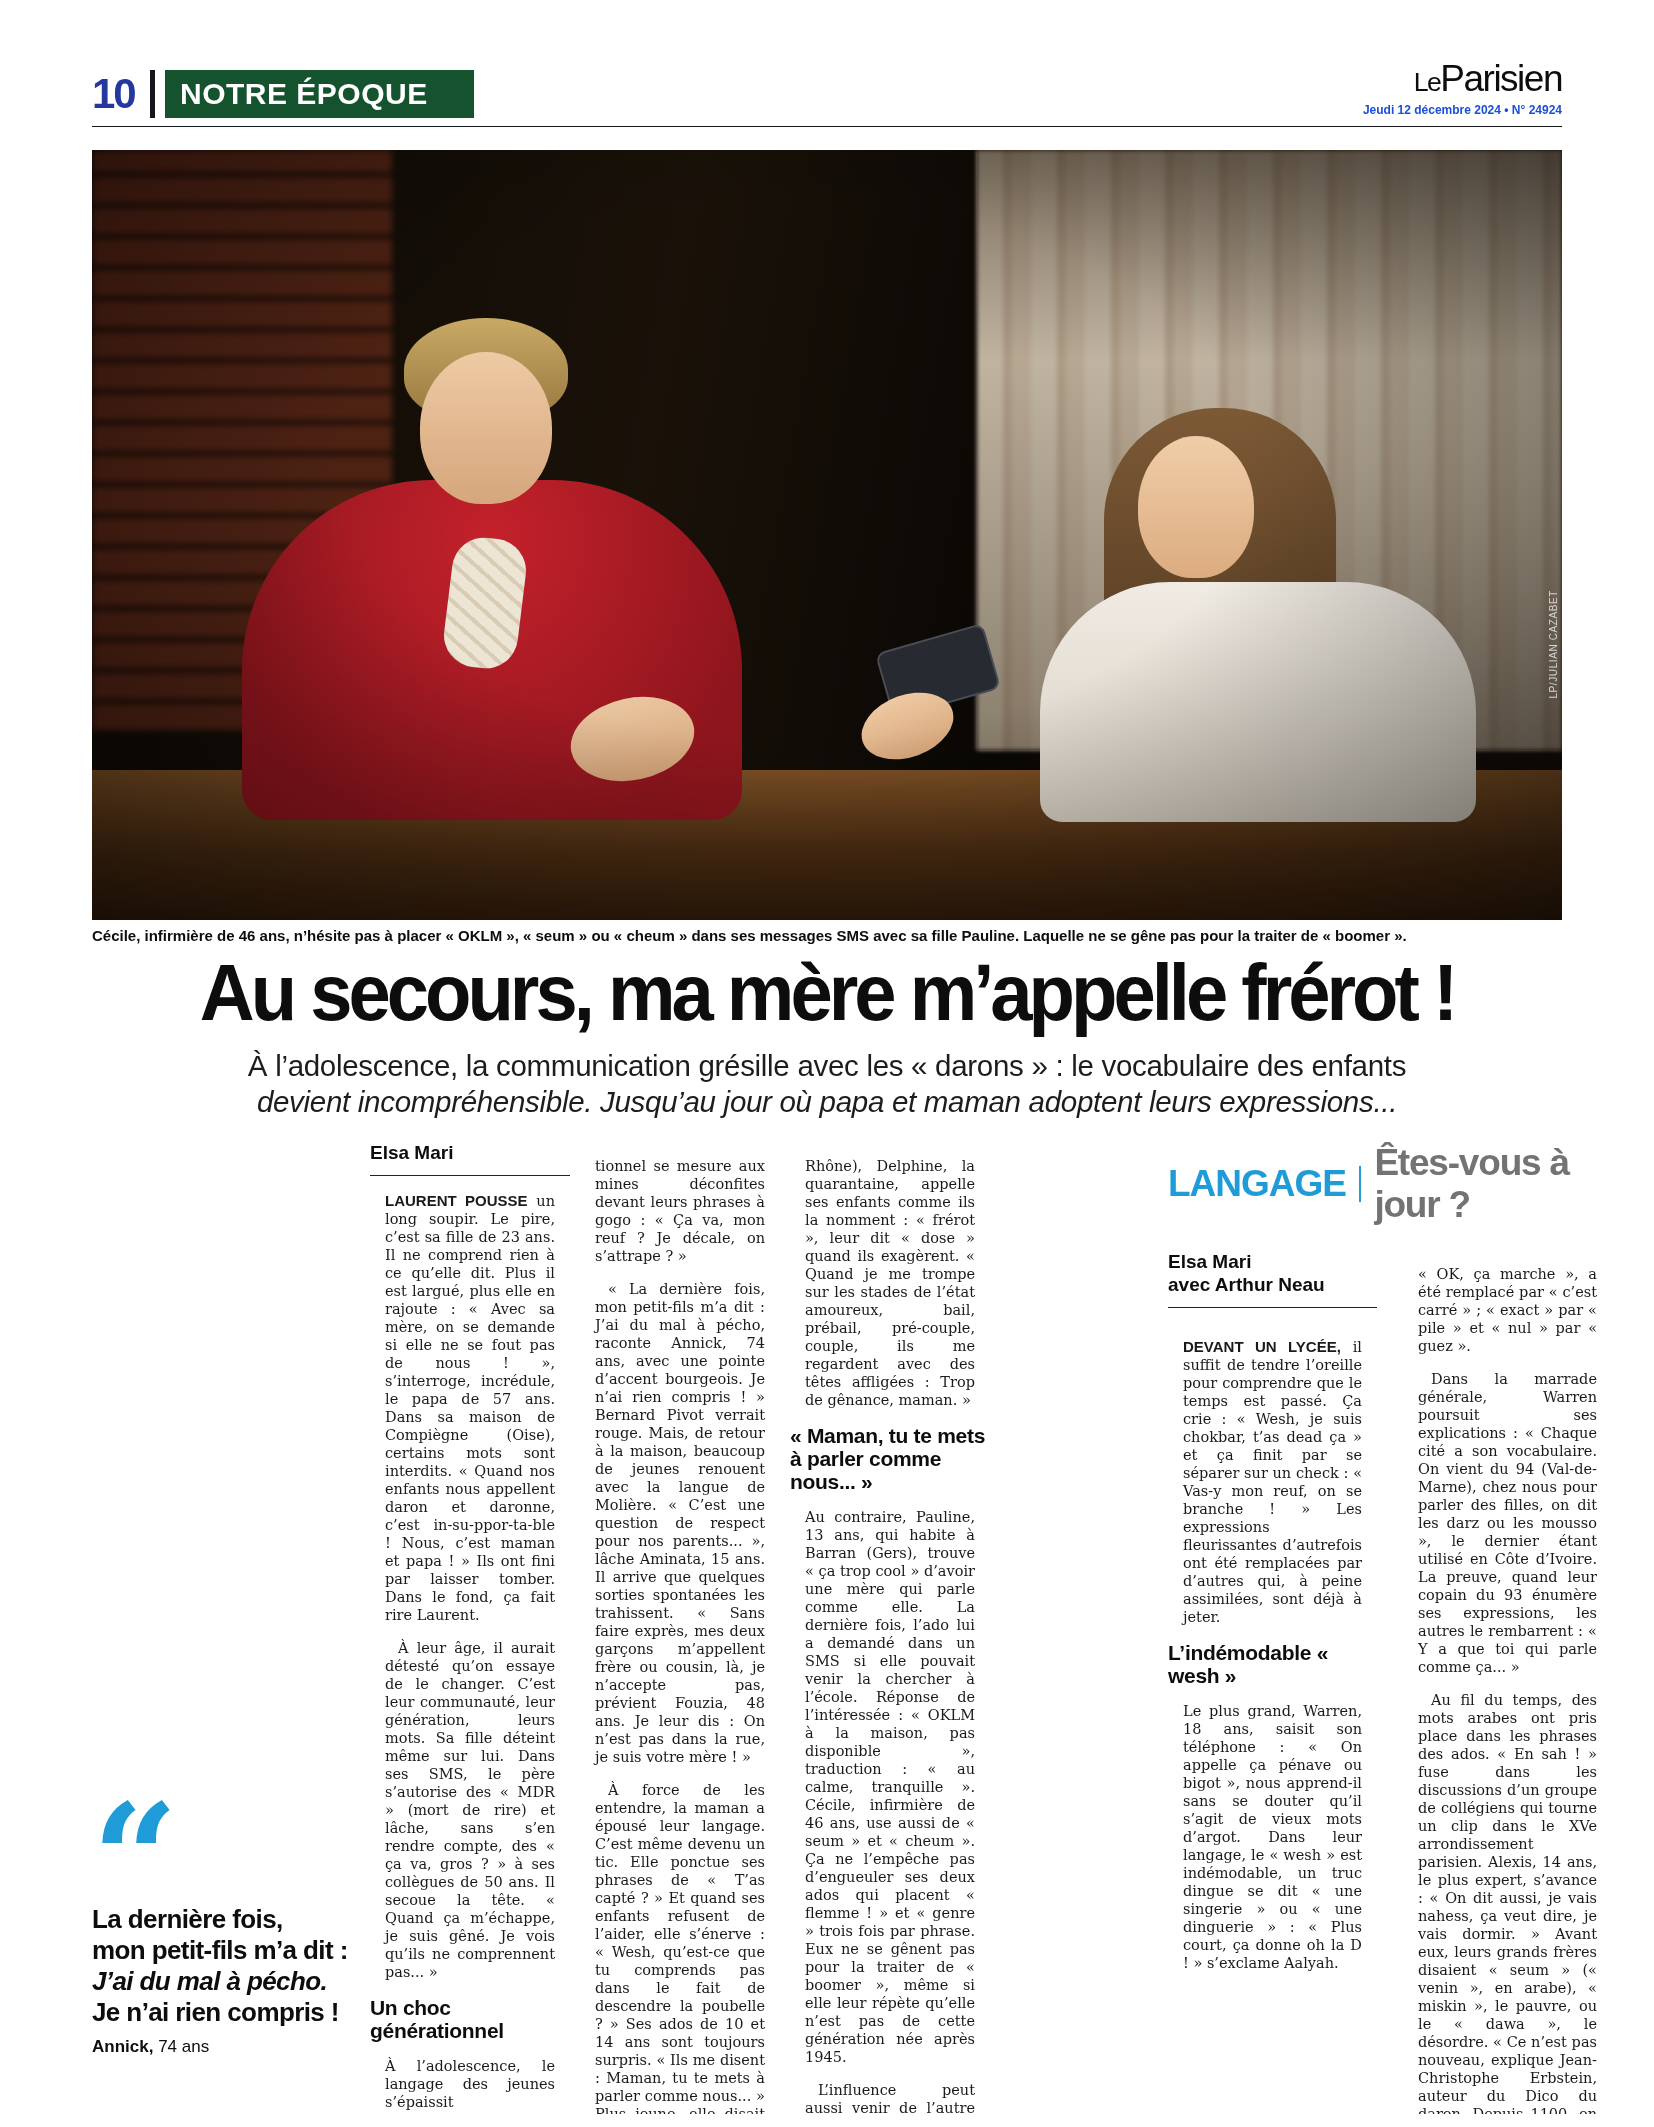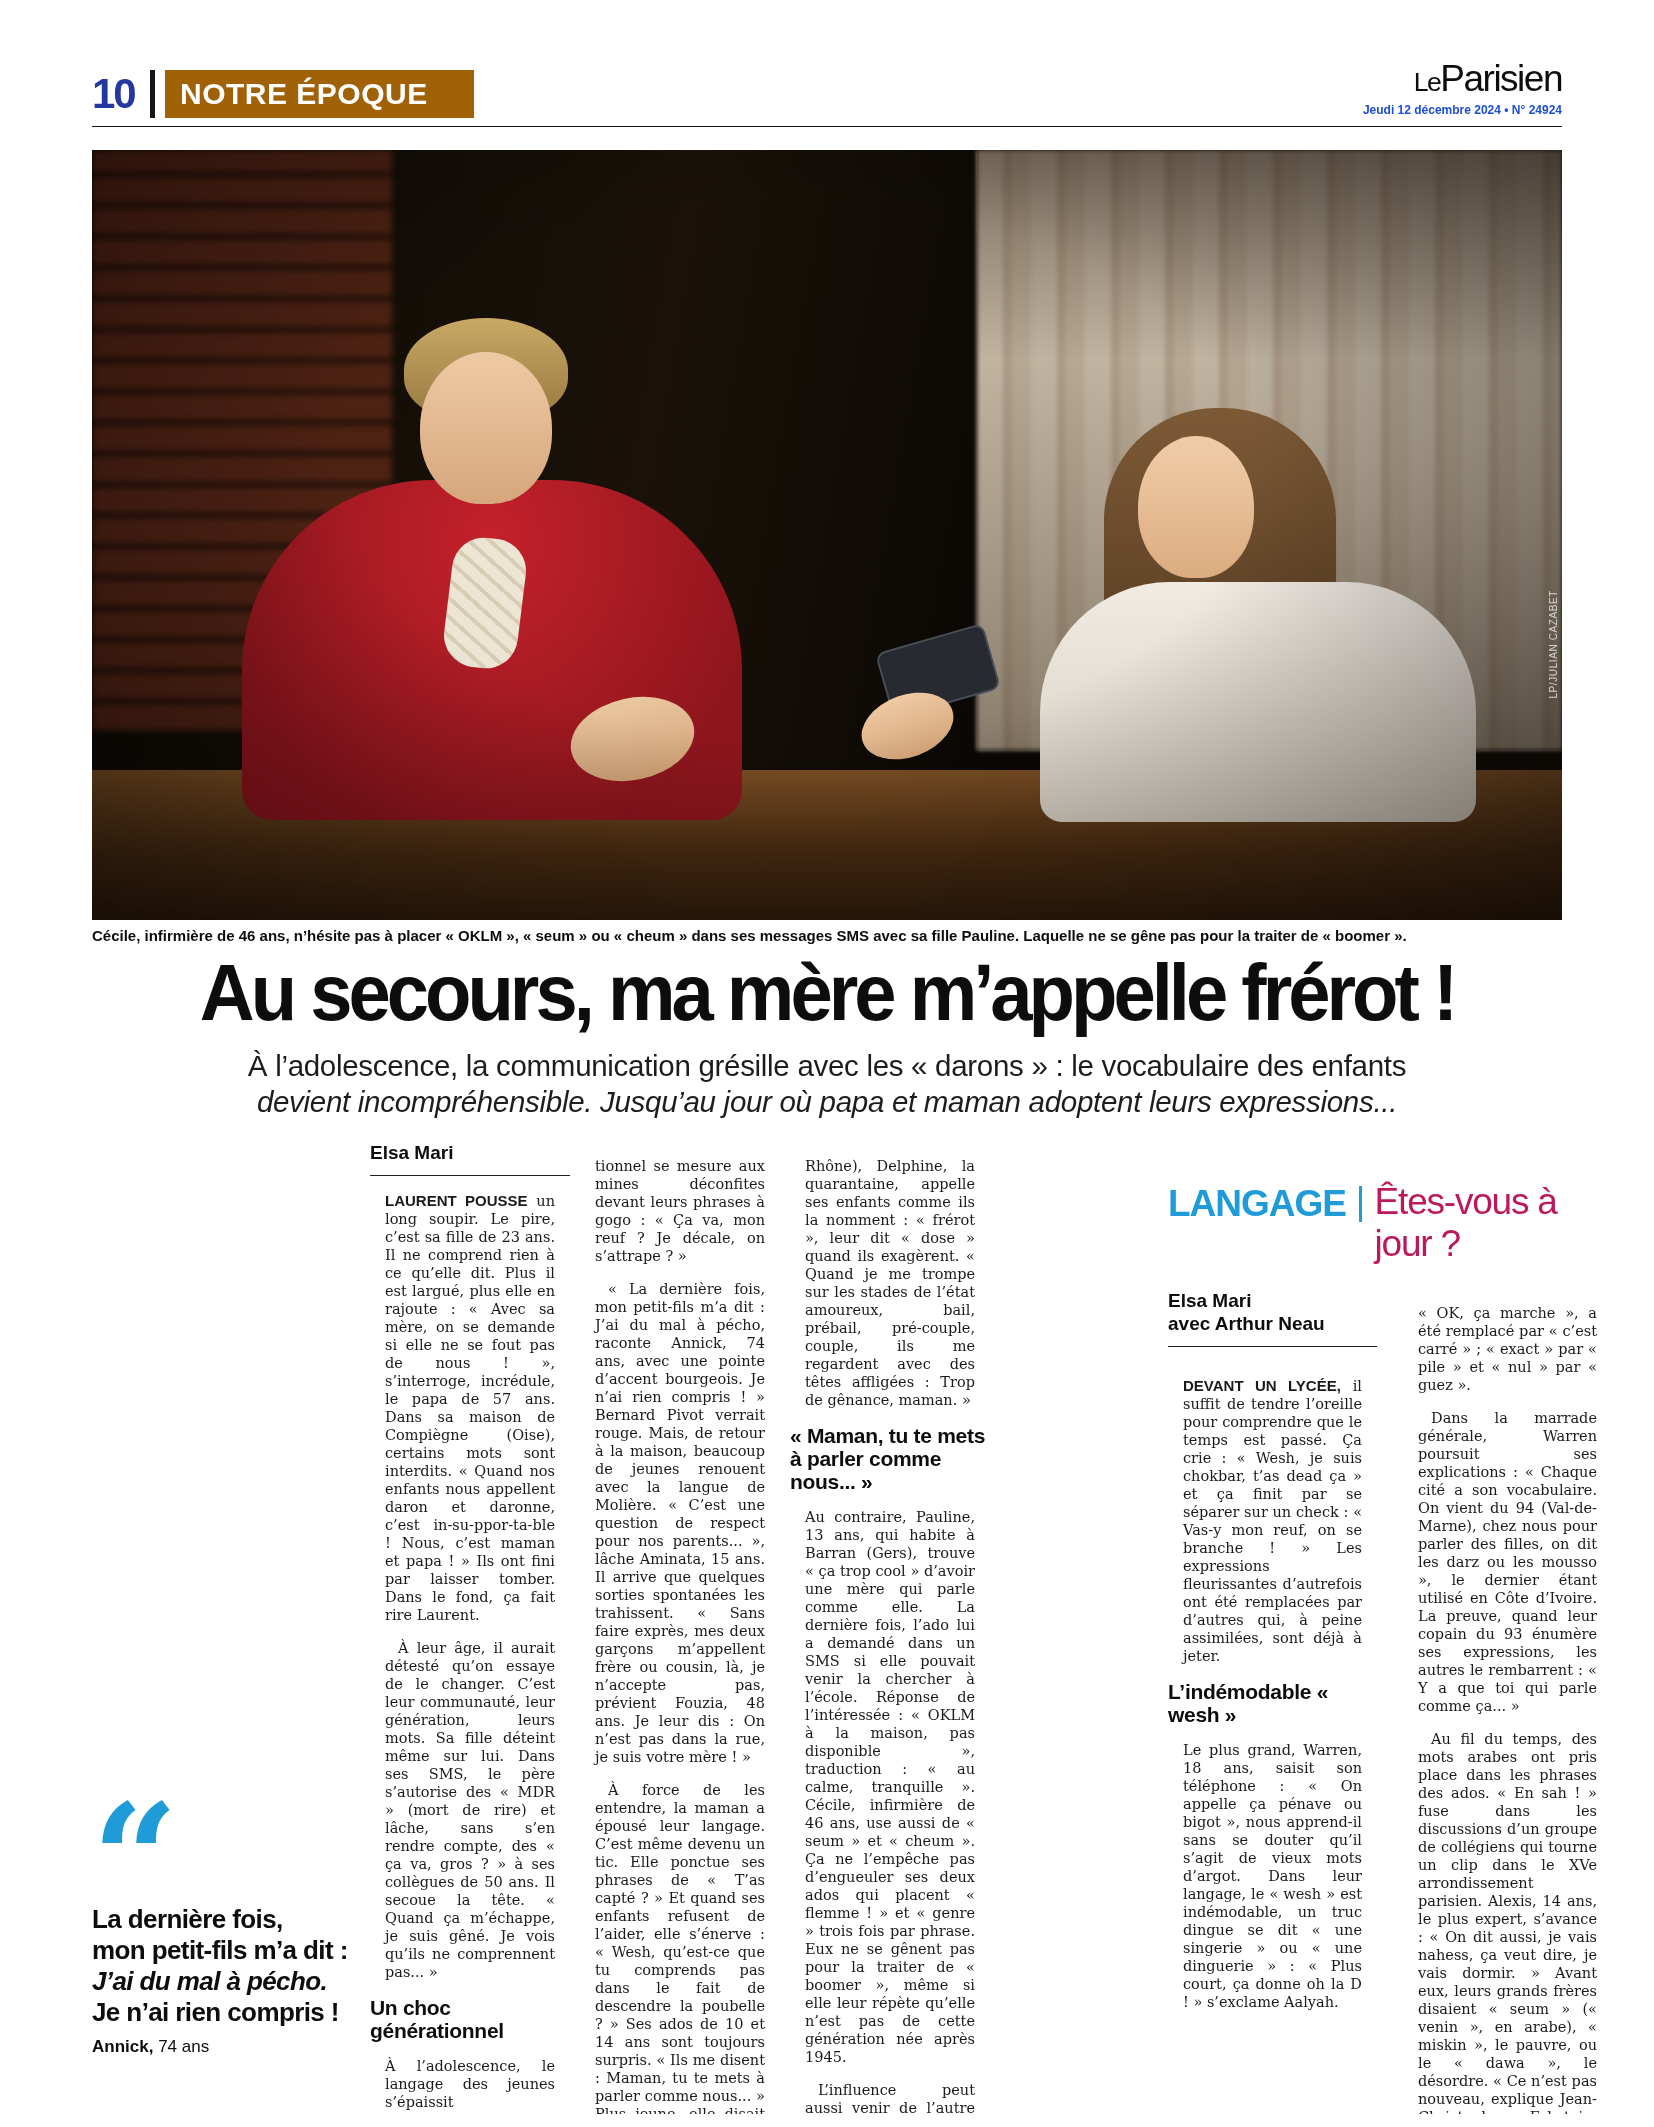--- a/index.html
+++ b/index.html
@@ -6,21 +6,21 @@
   html,body { background:#ffffff; }
   body {
     width:1654px; height:2127px; position:relative; overflow:hidden;
     font-family:"Liberation Sans", sans-serif; color:#111;
   }
 
   
   .pagenum { position:absolute; left:92px; top:70px; font-size:42px; font-weight:bold;
              color:#2438a0; letter-spacing:-2px; }
   .mast-bar { position:absolute; left:150px; top:70px; width:5px; height:48px; background:#15161c; }
-  .section-banner { position:absolute; left:165px; top:70px; height:48px; background:#a16207;
+  .section-banner { position:absolute; left:165px; top:70px; height:48px; background:#14532d;
              color:#fff; font-size:30px; font-weight:bold; letter-spacing:.5px;
              line-height:48px; padding:0 46px 0 15px; }
   .brand-wrap { position:absolute; right:92px; top:58px; text-align:right; }
   .brand { font-size:37px; font-weight:normal; color:#0d0d0d; letter-spacing:-1.5px; }
   .brand .le { font-size:0.72em; }
   .dateline { font-size:12px; font-weight:bold; color:#1d4ed8; margin-top:3px; }
   .mast-rule { position:absolute; left:92px; right:92px; top:126px; border-top:1.5px solid #15161c; }
 
   
   .photo { position:absolute; left:92px; top:150px; width:1470px; height:770px; overflow:hidden;
@@ -94,21 +94,21 @@
   .pq-text { font-size:26px; font-weight:bold; line-height:31px; color:#0d0d0d; letter-spacing:-.6px; }
   .pq-text .it { font-style:italic; }
   .pq-author { margin-top:9px; font-size:17px; color:#0d0d0d; }
   .pq-author .name { font-weight:bold; }
 
   
   .art2 { position:absolute; left:1168px; top:1142px; width:444px; height:972px; overflow:hidden; }
   .art2-head { display:flex; align-items:center; margin-bottom:24px; }
   .kicker { font-size:37px; font-weight:bold; color:#1f9bd8; letter-spacing:-1px; }
   .kick-sep { width:3px; height:36px; background:#1f9bd8; margin:0 13px; }
-  .art2-title { font-size:37px; font-weight:normal; color:#be185d; letter-spacing:-1.2px;margin-top:39px; }
+  .art2-title { font-size:37px; font-weight:bold; color:#737373; letter-spacing:-1.2px; }
   .art2-cols { display:flex; gap:26px; }
   .col-r { width:209px; font-family:"DejaVu Serif", serif; font-size:14.5px; line-height:18px;
          color:#1a1a1a; text-align:justify; hyphens:auto; }
   .byline2 { font-family:"Liberation Sans", sans-serif; font-size:19px; font-weight:bold;
          line-height:23px; color:#0d0d0d; padding-bottom:11px; border-bottom:1.5px solid #222;
          margin-bottom:30px; text-align:left; }
 </style>
 </head>
 <body>
 

